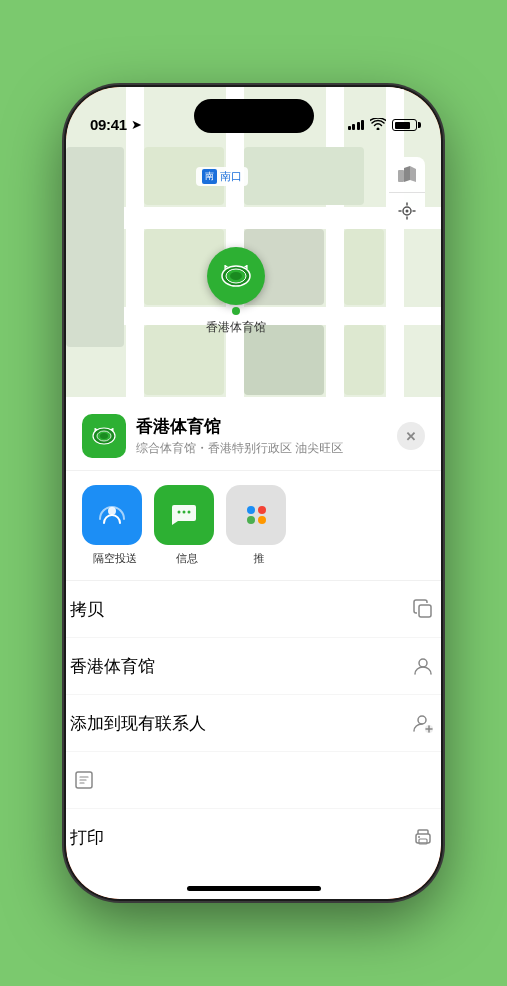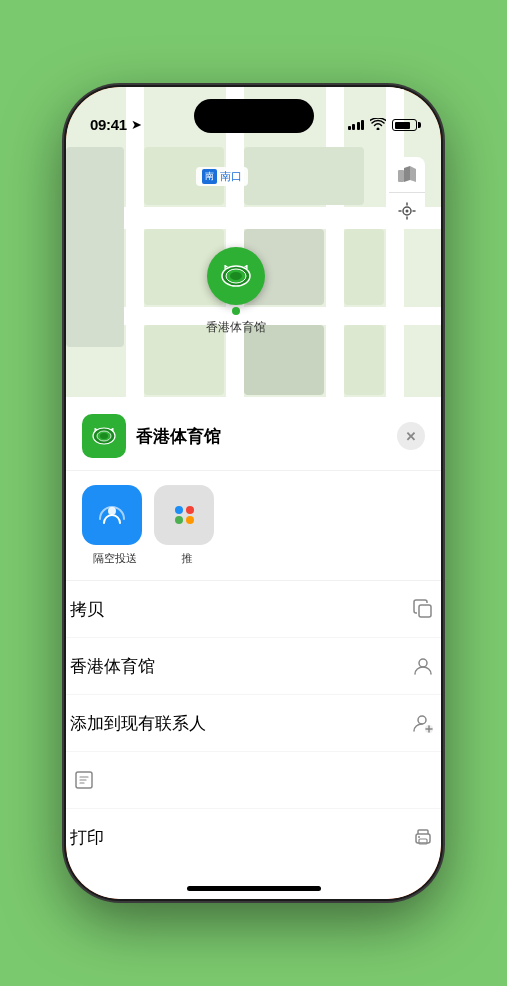--- a/index.html
+++ b/index.html
@@ -500,39 +500,51 @@
             <ellipse cx="14" cy="14" rx="7" ry="5" fill="#2db033" stroke="#fff" stroke-width="0.8"></ellipse>
             <ellipse cx="14" cy="14" rx="4" ry="3" fill="#1a8a20"></ellipse>
             <line x1="5" y1="9" x2="5" y2="6" stroke="#fff" stroke-width="1"></line>
             <polygon points="5,6 8,7.5 5,9" fill="#fff"></polygon>
             <line x1="23" y1="9" x2="23" y2="6" stroke="#fff" stroke-width="1"></line>
             <polygon points="23,6 20,7.5 23,9" fill="#fff"></polygon>
           </svg>
         </div>
         <div class="venue-info">
           <div class="venue-name">香港体育馆</div>
+          <div class="venue-subtitle">综合体育馆・香港特别行政区 油尖旺区</div>
         </div>
         <div class="close-btn">
           <span style="color:#888;font-size:13px;font-weight:600;">✕</span>
         </div>
       </div>
 
       <div class="share-row">
 
         <div class="share-item">
           <div class="share-icon-wrap airdrop">
             <svg width="32" height="32" viewBox="0 0 32 32" fill="none">
               <circle cx="16" cy="12" r="4" fill="#fff" opacity="0.9"></circle>
               <path d="M8 24c0-4.4 3.6-8 8-8s8 3.6 8 8" stroke="#fff" stroke-width="2" fill="none" stroke-linecap="round"></path>
               <path d="M4 20c0-6.6 5.4-12 12-12s12 5.4 12 12" stroke="#fff" stroke-width="2" fill="none" stroke-linecap="round" opacity="0.6"></path>
             </svg>
           </div>
           <span class="share-label">隔空投送</span>
         </div>
 
+        <div class="share-item">
+          <div class="share-icon-wrap messages">
+            <svg width="32" height="32" viewBox="0 0 32 32" fill="none">
+              <path d="M6 6h20a2 2 0 012 2v12a2 2 0 01-2 2H10l-6 4V8a2 2 0 012-2z" fill="#fff" opacity="0.95"></path>
+              <circle cx="11" cy="13" r="1.5" fill="#2db033"></circle>
+              <circle cx="16" cy="13" r="1.5" fill="#2db033"></circle>
+              <circle cx="21" cy="13" r="1.5" fill="#2db033"></circle>
+            </svg>
+          </div>
+          <span class="share-label">信息</span>
+        </div>
 
 
 
         <div class="share-item">
           <div class="share-icon-wrap more" style="background:#e0e0e0;flex-direction:column;gap:2px;">
             <div style="display:flex;gap:3px;">
               <div style="width:8px;height:8px;border-radius:50%;background:#1c8ef5;"></div>
               <div style="width:8px;height:8px;border-radius:50%;background:#f44336;"></div>
             </div>
             <div style="display:flex;gap:3px;">

